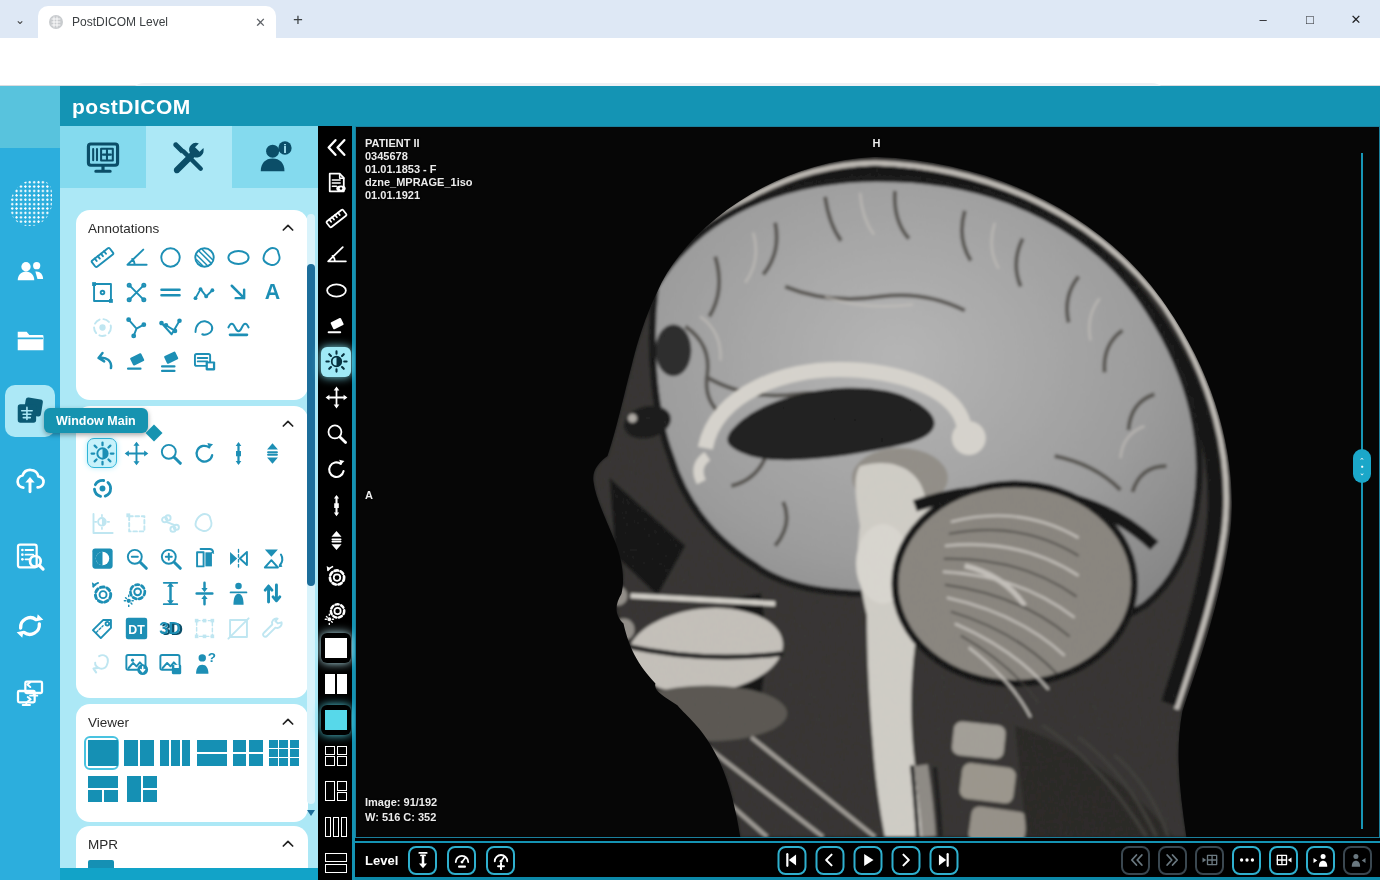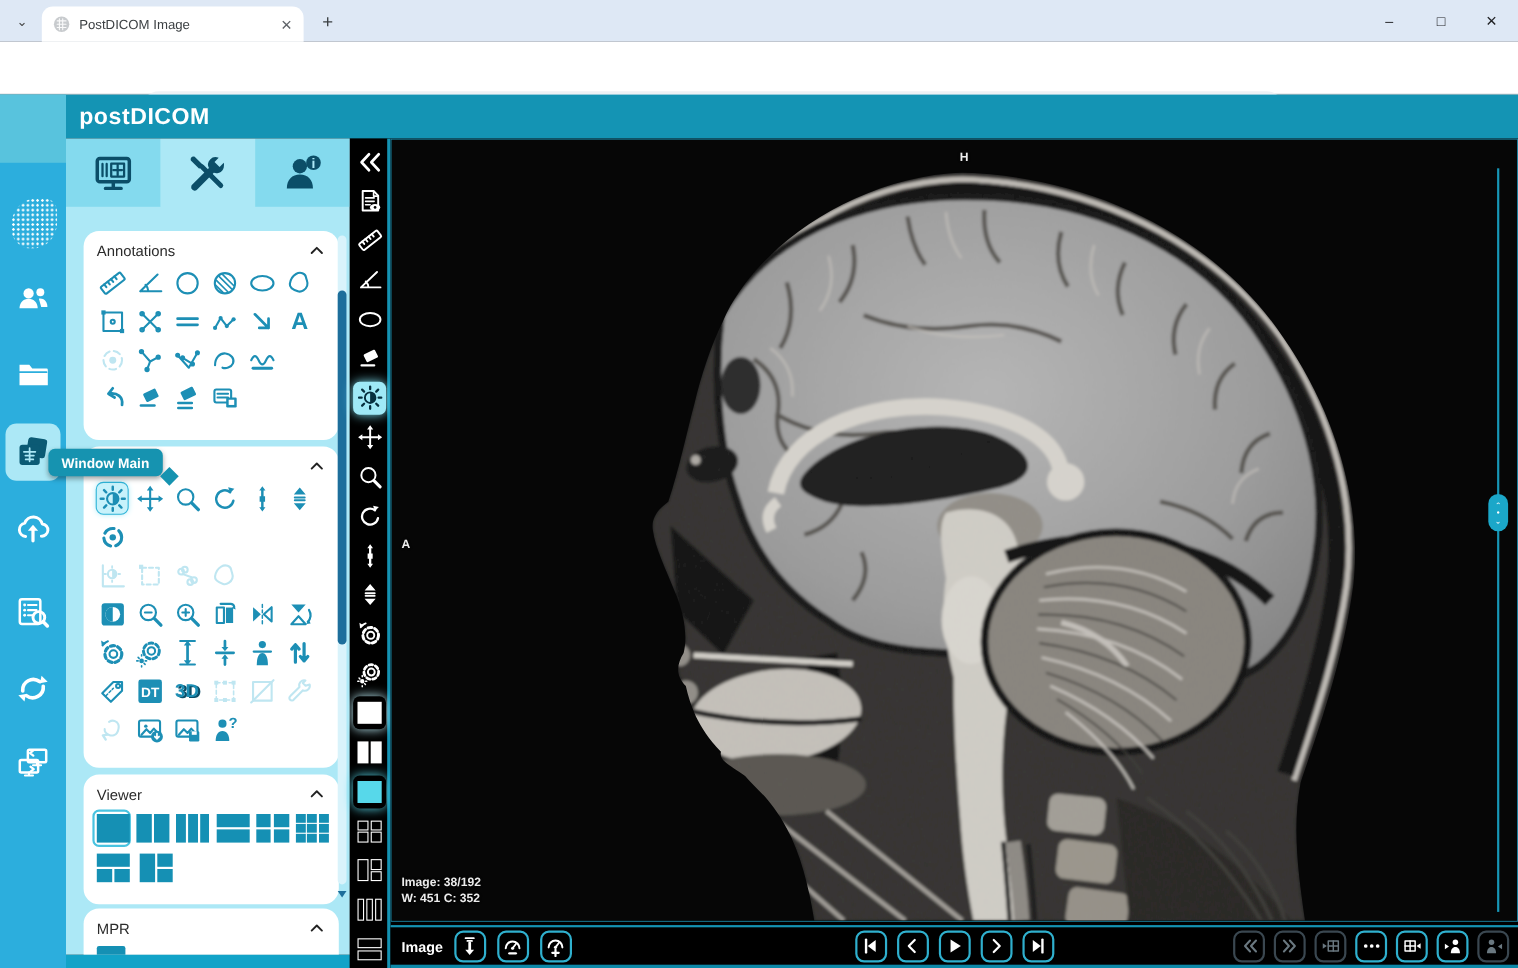--- a/index.html
+++ b/index.html
@@ -113,21 +113,21 @@
   <div id="tab-chevron" class="abs">⌄</div>
   <div id="tab" class="abs">
     <span class="ic" style="width:16px;height:16px;color:#9aa0a6">
       <svg viewBox="0 0 16 16">
           <circle class="f" cx="8" cy="8" r="7" opacity=".55"></circle>
           <g stroke="#fff" stroke-width="1" opacity=".9">
             <path d="M4 5h8M4 8h8M4 11h8M6 3v10M9 3v10"></path>
           </g>
         </svg>
     </span>
-    <span id="tab-title">PostDICOM Image</span>
+    <span id="tab-title">PostDICOM Level</span>
     <span style="color:#5f6368;font-size:13px">✕</span>
   </div>
   <div id="newtab" class="abs">+</div>
   <div class="winctl abs" style="left:1248px">–</div>
   <div class="winctl abs" style="left:1295px">□</div>
   <div class="winctl abs" style="left:1341px">✕</div>
 </div>
 
 <div id="browser-toolbar" class="abs">
   <span class="ic nav-ic abs" style="left:13px">
@@ -1206,36 +1206,43 @@
       </g>
       <g stroke="#b2aea7" stroke-width="4" fill="none" opacity=".85">
         <path d="M330 640 L412 712"></path>
           <path d="M352 622 L468 712"></path>
           <path d="M396 612 L520 712"></path>
       </g>
       <rect x="180" y="20" width="740" height="700" filter="url(#nz)" opacity=".5"></rect>
     </g>
   </svg>
 
+  <div class="ovl" style="left:9px;top:10px">
+    <div>PATIENT II</div>
+    <div>0345678</div>
+    <div>01.01.1853 - F</div>
+    <div>dzne_MPRAGE_1iso</div>
+    <div>01.01.1921</div>
+  </div>
   <div class="ovl" style="left:50.5%;top:10px">H</div>
   <div class="ovl" style="left:9px;top:362px">A</div>
-  <div class="ovl" style="left:9px;bottom:28px">Image: 38/192</div>
-  <div class="ovl" style="left:9px;bottom:13px">W: 451 C: 352</div>
+  <div class="ovl" style="left:9px;bottom:28px">Image: 91/192</div>
+  <div class="ovl" style="left:9px;bottom:13px">W: 516 C: 352</div>
 
   <div id="vslider-track"></div>
   <div id="vslider-thumb">
     <span>⌃</span>
     <span style="font-size:5px;line-height:5px">●</span>
     <span style="transform:rotate(180deg)">⌃</span>
   </div>
 </div>
 
 <div id="bottombar" class="abs">
   <div id="player-left">
-    <span id="player-label">Image</span>
+    <span id="player-label">Level</span>
   <div class="pbtn">
         <span class="ic" style="width:20px;height:20px">
           <svg viewBox="0 0 24 24">
             <path d="M7.5 3.5h9M9.5 6.5h5" stroke-width="2"></path>
             <path d="M12 8.5V18" stroke-width="3"></path>
             <path class="f" d="M12 21.8l-4.8-5.6h9.6z"></path>
           </svg>
         </span>
       </div>
       <div class="pbtn">

